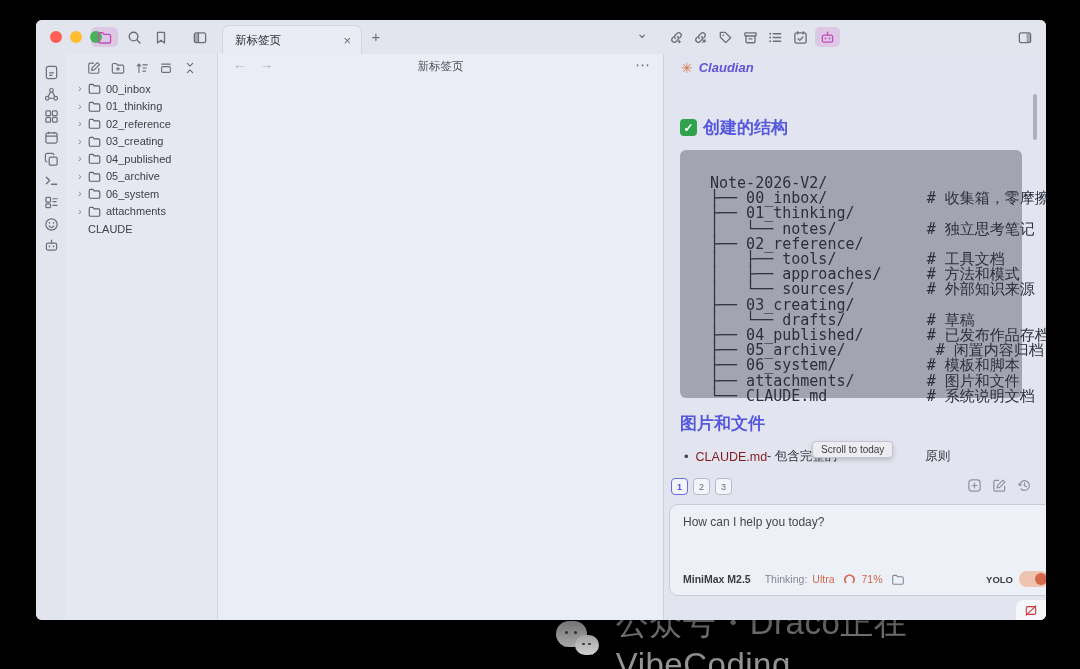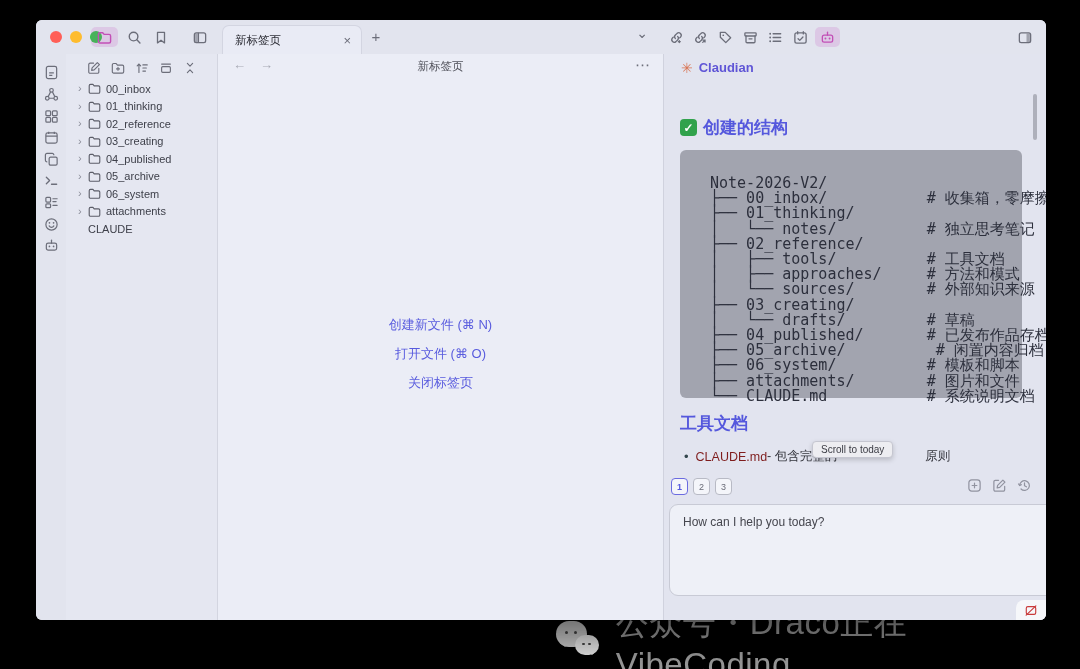--- a/index.html
+++ b/index.html
@@ -58,21 +58,21 @@
   .nav-arrow{position:absolute;top:3px;font-size:13px;color:#a7a9b4;}
   .main-title{position:absolute;left:0;top:5px;width:100%;text-align:center;font-size:11.5px;color:#55565f;}
   .more-dots{position:absolute;right:12px;top:2px;font-size:15px;color:#6c6e7a;letter-spacing:1px;}
   .empty-actions{position:absolute;left:0;top:262px;width:100%;display:flex;flex-direction:column;align-items:center;gap:11px;}
   .empty-actions a{font-size:13px;color:#585bde;text-decoration:none;cursor:pointer;}
 
   
   .rightpanel{position:absolute;left:627px;top:34px;width:383px;height:566px;background:#e2e4ef;border-left:1px solid #d0d2de;box-sizing:border-box;}
   .agent-row{position:absolute;left:17px;top:6px;display:flex;align-items:center;gap:6px;}
   .claude-star{color:#d97757;font-size:14px;line-height:1;}
-  .agent-name{font-size:13px;font-weight:bold;color:#5f55d6;}
+  .agent-name{font-size:13px;font-weight:bold;color:#5f55d6;font-style:italic;}
   .msg-p{position:absolute;left:16px;top:36px;width:350px;font-size:13px;color:#33343c;}
   .msg-h{position:absolute;left:16px;font-size:17px;font-weight:bold;color:#5558dd;display:flex;align-items:center;gap:6px;}
   .check-emoji{width:17px;height:17px;background:#31a24c;border-radius:4px;color:#fff;font-size:12px;font-weight:bold;display:flex;align-items:center;justify-content:center;}
   .codeblock{position:absolute;left:16px;top:96px;width:342px;height:248px;background:#a2a4af;border-radius:6px;box-sizing:border-box;padding:10px 14px;}
   .codeblock pre{margin:16px;font-family:"DejaVu Sans Mono", monospace;font-size:15px;line-height:15.2px;color:#2c2f3c;white-space:pre;}
   .bullet-row{position:absolute;left:20px;top:394px;width:350px;font-size:12.5px;color:#33343c;display:flex;align-items:center;}
   .bullet-dot{color:#33464d;margin-right:7px;font-size:13px;}
   .bullet-link{color:#7f1d1d;}
   .gap-hidden{display:inline-block;width:88px;}
   .tooltip{position:absolute;left:148px;top:387px;background:#ededf1;border:1px solid #c5c6d0;border-radius:4px;padding:2px 8px;font-size:10px;color:#3b3c44;box-shadow:0 2px 5px rgba(0,0,0,.18);white-space:nowrap;z-index:5;}
@@ -382,25 +382,20 @@
 
   </div>
 
   <div class="main">
     <div class="main-header">
       <span class="nav-arrow" style="left:15px;">←</span>
       <span class="nav-arrow" style="left:42px;">→</span>
       <div class="main-title">新标签页</div>
       <span class="more-dots">⋯</span>
     </div>
-    <div class="empty-actions">
-        <a>创建新文件 (⌘ N)</a>
-        <a>打开文件 (⌘ O)</a>
-        <a>关闭标签页</a>
-      </div>
   </div>
 
   <div class="rightpanel">
     <div class="agent-row">
       <span class="claude-star">✳</span>
       <span class="agent-name">Claudian</span>
     </div>
     <div class="scroll-thumb"></div>
 
 
@@ -421,21 +416,21 @@
 ├── 03_creating/
 │   └── drafts/         # 草稿
 ├── 04_published/       # 已发布作品存档
 ├── 05_archive/          # 闲置内容归档
 ├── 06_system/          # 模板和脚本
 ├── attachments/        # 图片和文件
 └── CLAUDE.md           # 系统说明文档</pre>
     </div>
 
     <div class="msg-h" style="top:358px;">
-      <span>工具文档</span>
+      <span>图片和文件</span>
     </div>
 
     <div class="bullet-row">
       <span class="bullet-dot">•</span>
       <span class="bullet-link">CLAUDE.md</span>
       <span> - 包含完整的</span>
       <span class="gap-hidden"></span>
       <span>原则</span>
     </div>
     <div class="tooltip">Scroll to today</div>
@@ -456,20 +451,41 @@
         </svg>
       <svg width="15" height="15" viewBox="0 0 16 16" fill="none" stroke="currentColor" stroke-width="1.3" stroke-linecap="round">
           <path d="M2.8 8a5.2 5.2 0 1 1 1.5 3.7"></path>
           <path d="M2.8 8 1.6 6.4M2.8 8l1.8-.9"></path>
           <path d="M8 5.2v3l2 1.2"></path>
         </svg>
     </div>
 
     <div class="inputbox">
       <div class="placeholder">How can I help you today?</div>
+      <div class="input-status">
+        <span class="model-name">MiniMax M2.5</span>
+        <span class="think-label">Thinking:</span>
+        <span class="orange" style="margin-left:5px;">Ultra</span>
+        <span class="sp">
+          <svg width="13" height="13" viewBox="0 0 16 16" fill="none" stroke="#cf6848" stroke-width="2" stroke-linecap="round">
+              <path d="M3.4 11.5a5.6 5.6 0 1 1 9.2 0"></path>
+            </svg>
+        </span>
+        <span class="orange pct">71%</span>
+        <span class="sp">
+          <svg width="14" height="13" viewBox="0 0 16 16" fill="none" stroke="#85868f" stroke-width="1.3" stroke-linejoin="round">
+              <path d="M1.5 4.5c0-.9.7-1.6 1.6-1.6h3l1.5 1.8h5.3c.9 0 1.6.7 1.6 1.6v6c0 .9-.7 1.6-1.6 1.6H3.1c-.9 0-1.6-.7-1.6-1.6z"></path>
+            </svg>
+        </span>
+        <span class="flexfill"></span>
+        <span class="yolo-label">YOLO</span>
+        <span class="toggle">
+            <span class="knob"></span>
+          </span>
+      </div>
     </div>
   </div>
 
   <div class="corner-chip">
     <svg width="14" height="13" viewBox="0 0 16 16" fill="none" stroke="#c93a3a" stroke-width="1.4" stroke-linecap="round">
         <rect x="2.2" y="3.2" width="11.6" height="9.6" rx="2"></rect>
         <path d="M2 13.8 14 2.2"></path>
       </svg>
   </div>
 

